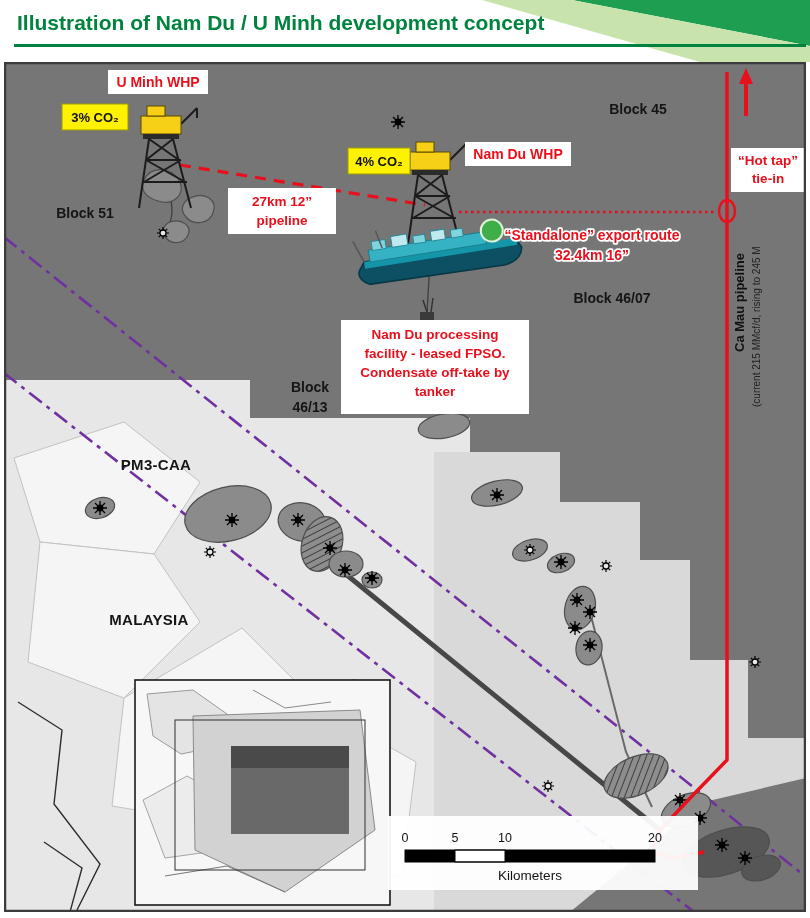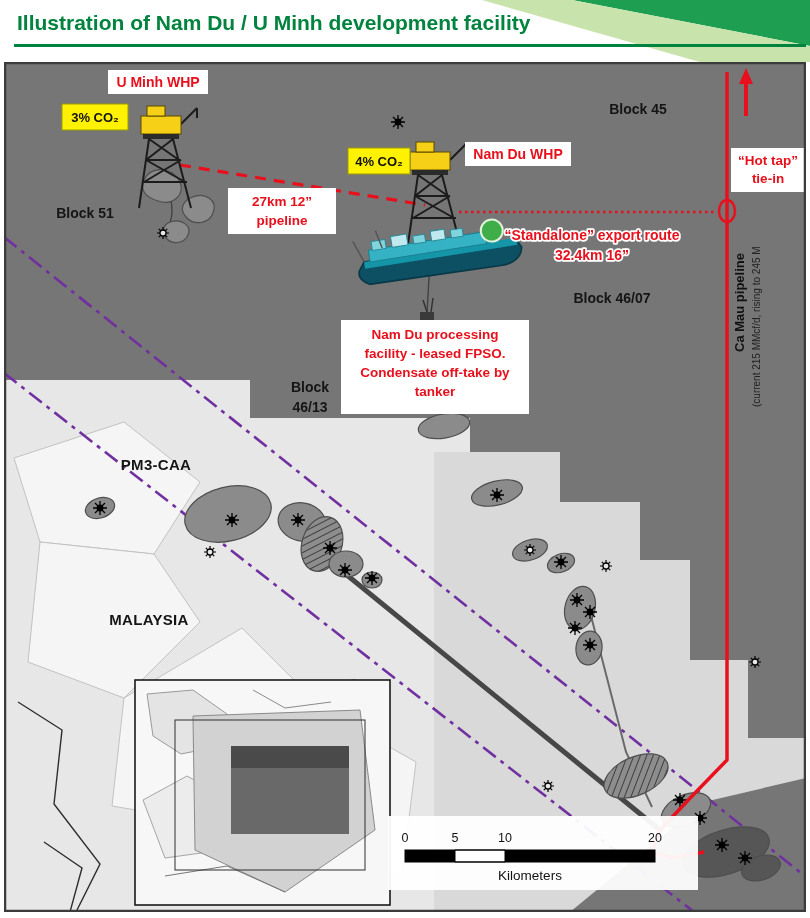--- a/index.html
+++ b/index.html
@@ -45,21 +45,21 @@
   .t-camau-detail{font-size:10px;fill:#222;}
   .t-scale{font-size:12.5px;fill:#111;}
   .t-km{font-size:13.5px;fill:#111;}
   .halo{paint-order:stroke;stroke:#FFFFFF;stroke-width:3.5px;stroke-linejoin:round;}
 </style>
 </head>
 <body>
 
 <div class="page">
 
-  <div class="page-title">Illustration of Nam Du / U Minh development facility</div>
+  <div class="page-title">Illustration of Nam Du / U Minh development concept</div>
   <div class="title-underline"></div>
   <svg class="ribbon-svg" width="810" height="62" viewBox="0 0 810 62">
     <polygon class="ribbon-dark" points="572,0 810,0 810,46"></polygon>
     <polygon class="ribbon-light" points="482,0 572,0 810,46 810,62 700,62"></polygon>
   </svg>
 
   <svg class="map-svg" width="802" height="850" viewBox="0 0 802 850">
     <defs>
       <pattern id="hatch" width="6" height="6" patternUnits="userSpaceOnUse" patternTransform="rotate(45)">
         <rect width="6" height="6" fill="#8D8D8D"></rect>

